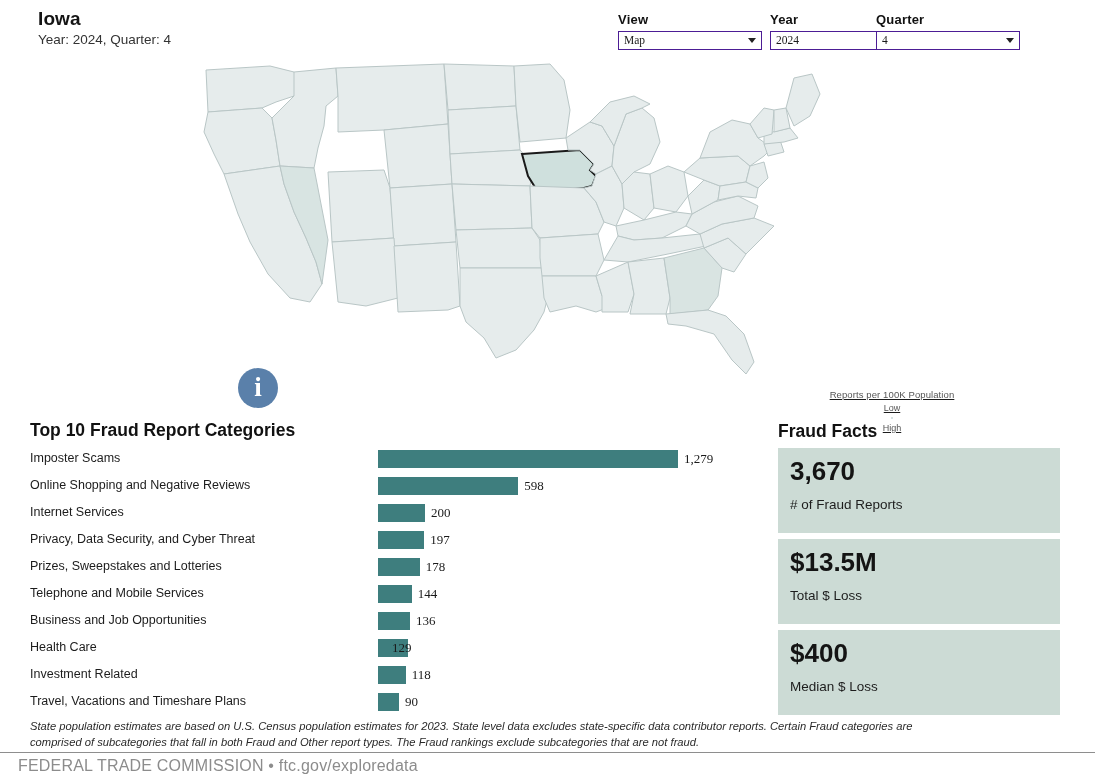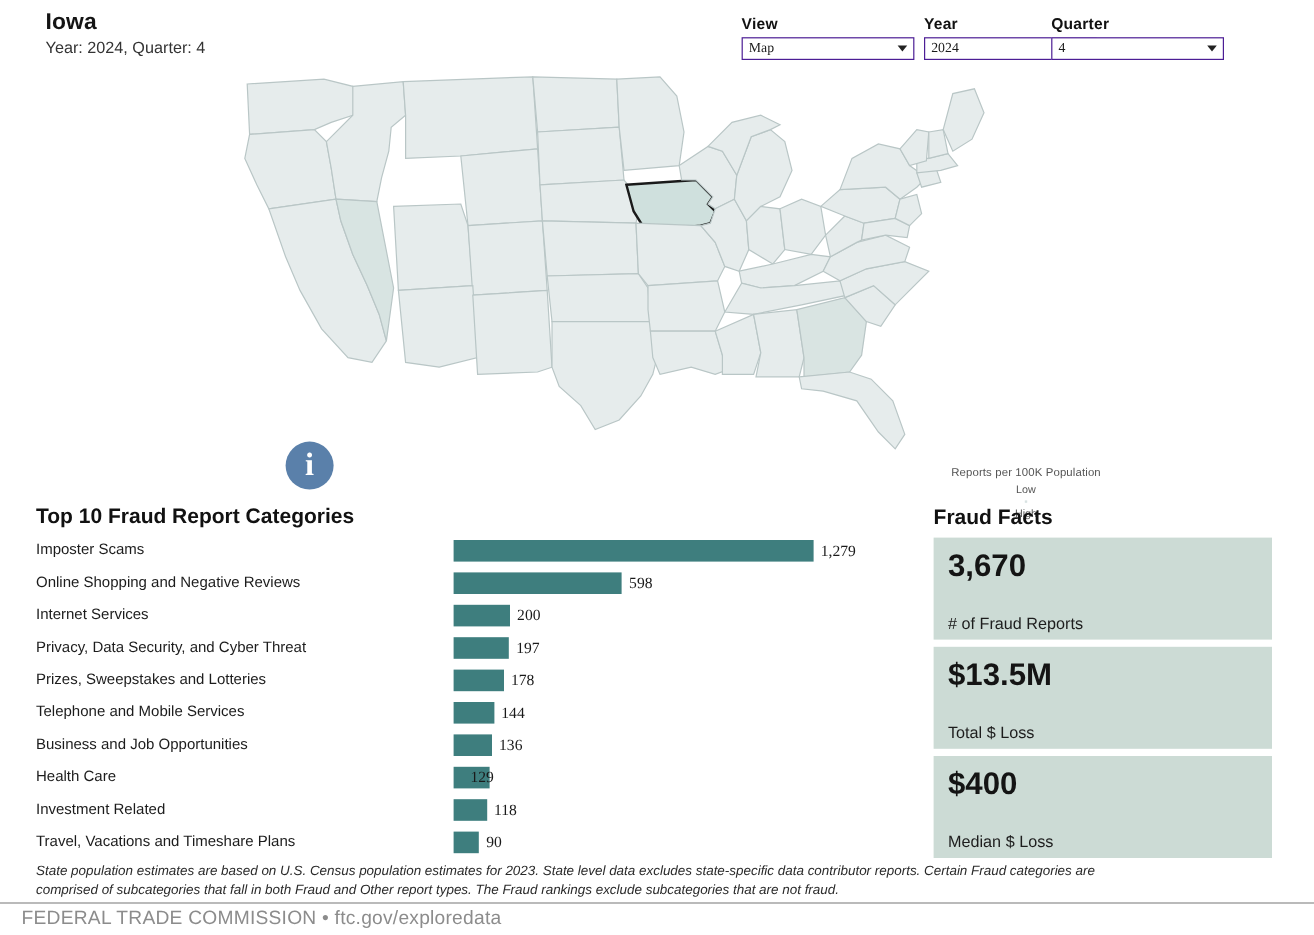--- a/index.html
+++ b/index.html
@@ -68,21 +68,21 @@
     background: #5a80aa;
     display: flex; align-items: center; justify-content: center;
     cursor: pointer;
   }
   .info-icon span {
     color: #fff; font-family: "Liberation Serif", serif;
     font-size: 27px; line-height: 1; font-weight: bold;
     margin-top: -2px;
   }
 
-  .legend { position: absolute; left: 790px; top: 327px; width: 130px; }
+  .legend { position: absolute; left: 827px; top: 327px; width: 130px; text-decoration: underline; }
   .legend-title {
     font-size: 9.5px; color: #555; margin-bottom: 3px; letter-spacing: .1px;
     text-align: center;
   }
   .legend-row { display: flex; align-items: center; gap: 4px; flex-direction: column; }
   .legend-low, .legend-high { font-size: 9px; color: #555; }
   .legend-bar {
     flex: 1; height: 11px;
     background: linear-gradient(to right, #f2f7f7 0%, #bcd9d9 45%, #5b9c9c 80%, #2c7a7a 100%);
     border: 1px solid #d8e2e2;
@@ -117,21 +117,21 @@
     position: absolute; left: 778px; width: 282px; height: 85px;
     background: #ccdbd5; padding: 10px 12px 0 12px;
   }
   #fact-0 { top: 448px; }
   #fact-1 { top: 539px; }
   #fact-2 { top: 630px; }
   .fact-value {
     font-size: 26px; font-weight: bold; color: #141414; line-height: 1.05;
   }
   .fact-label {
-    font-size: 13.5px; color: #1d1d1d; margin-top: 27px;
+    font-size: 13.5px; color: #1d1d1d; margin-top: 12px;
   }
 
   
   .footnote {
     position: absolute; left: 30px; top: 718px; width: 900px;
     font-size: 11.2px; font-style: italic; color: #2a2a2a; line-height: 1.45;
   }
 
   .footer-rule {
     position: absolute; left: 0; top: 752px; width: 1095px;

